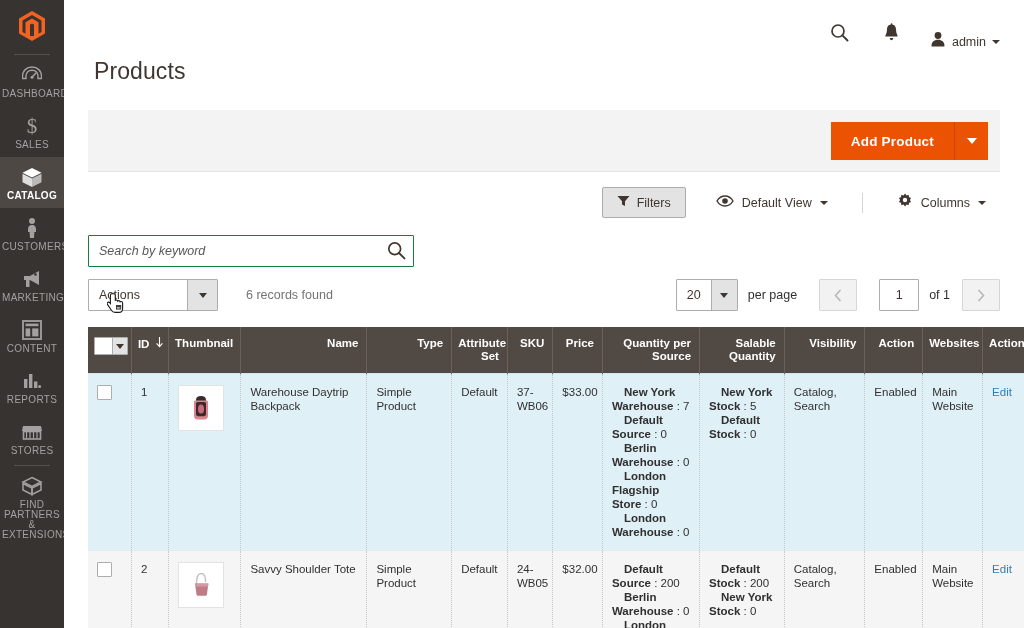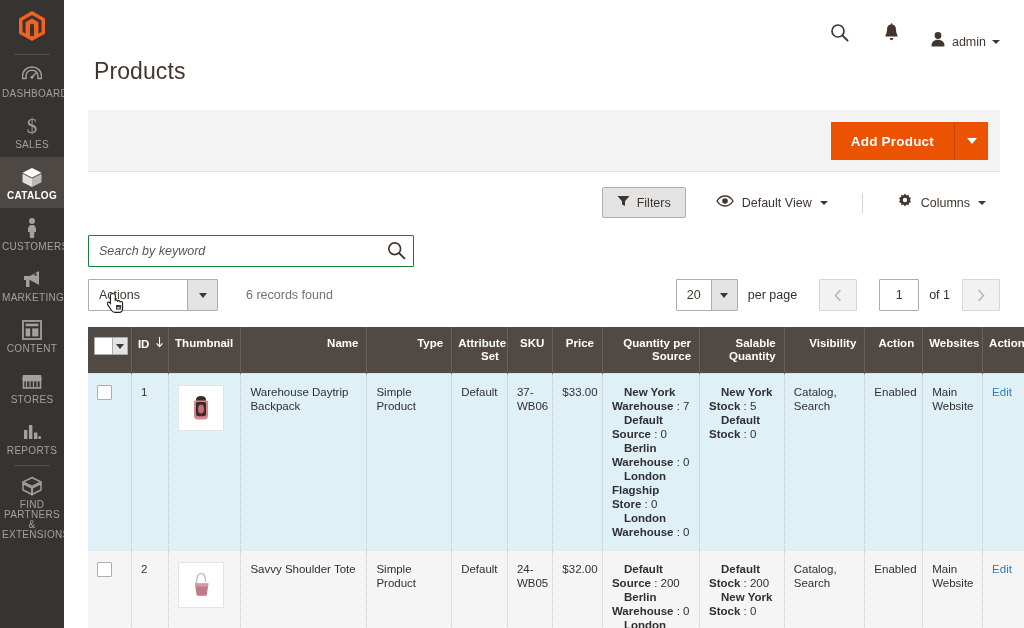--- a/index.html
+++ b/index.html
@@ -239,39 +239,39 @@
             <rect x="3.6" y="3.6" width="12.8" height="2.6" fill="#a5a0a0"></rect>
             <rect x="3.6" y="8.4" width="4.6" height="8" fill="#a5a0a0"></rect>
             <rect x="10.2" y="8.4" width="6.2" height="8" fill="#a5a0a0"></rect>
           </svg>
       </span>
       <div class="nav-label">CONTENT</div>
     </div>
 
     <div class="nav-item">
       <span class="nav-ico">
-        <svg width="22" height="18" viewBox="0 0 22 18">
-            <path d="M2 3 L20 3 L21 8 L1 8 Z" fill="#a5a0a0"></path>
-            <rect x="2.5" y="8.5" width="17" height="7.5" fill="none" stroke="#a5a0a0" stroke-width="1.6"></rect>
-            <path d="M5.5 9 L5.5 15.5 M9 9 L9 15.5 M12.5 9 L12.5 15.5 M16 9 L16 15.5" stroke="#a5a0a0" stroke-width="1.2"></path>
-          </svg>
-      </span>
-      <div class="nav-label">STORES</div>
-    </div>
-
-    <div class="nav-item">
-      <span class="nav-ico">
         <svg width="20" height="20" viewBox="0 0 20 20">
             <rect x="2" y="8" width="3.4" height="9" fill="#a5a0a0"></rect>
             <rect x="7" y="3" width="3.4" height="14" fill="#a5a0a0"></rect>
             <rect x="12" y="10.5" width="3.4" height="6.5" fill="#a5a0a0"></rect>
             <circle cx="17.6" cy="15.6" r="1.5" fill="#a5a0a0"></circle>
           </svg>
       </span>
       <div class="nav-label">REPORTS</div>
+    </div>
+
+    <div class="nav-item">
+      <span class="nav-ico">
+        <svg width="22" height="18" viewBox="0 0 22 18">
+            <path d="M2 3 L20 3 L21 8 L1 8 Z" fill="#a5a0a0"></path>
+            <rect x="2.5" y="8.5" width="17" height="7.5" fill="none" stroke="#a5a0a0" stroke-width="1.6"></rect>
+            <path d="M5.5 9 L5.5 15.5 M9 9 L9 15.5 M12.5 9 L12.5 15.5 M16 9 L16 15.5" stroke="#a5a0a0" stroke-width="1.2"></path>
+          </svg>
+      </span>
+      <div class="nav-label">STORES</div>
     </div>
 
 
     <div class="side-div"></div>
 
     <div class="nav-item">
       <span class="nav-ico">
         <svg width="22" height="20" viewBox="0 0 22 20">
             <path d="M11 1.5 L20 6 L11 10.5 L2 6 Z" fill="none" stroke="#a5a0a0" stroke-width="1.5"></path>
             <path d="M2 7.5 L11 12 L11 18.5 L2 14 Z" fill="none" stroke="#a5a0a0" stroke-width="1.5"></path>

